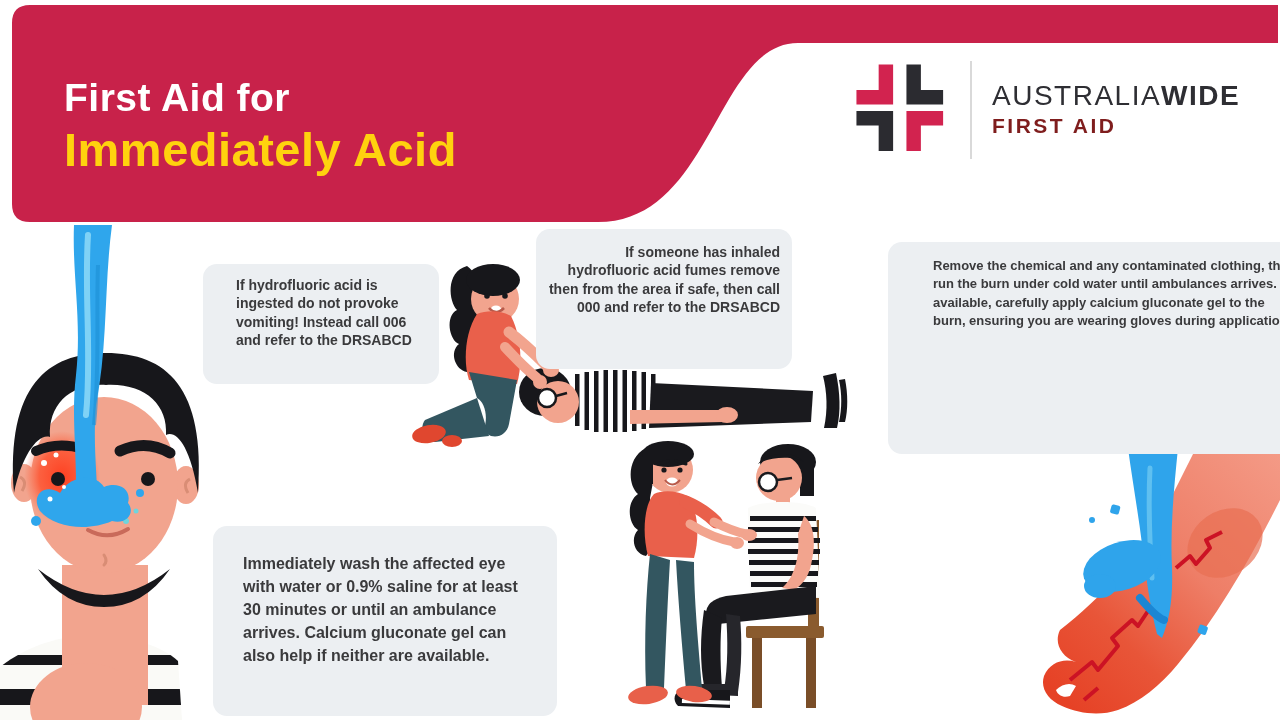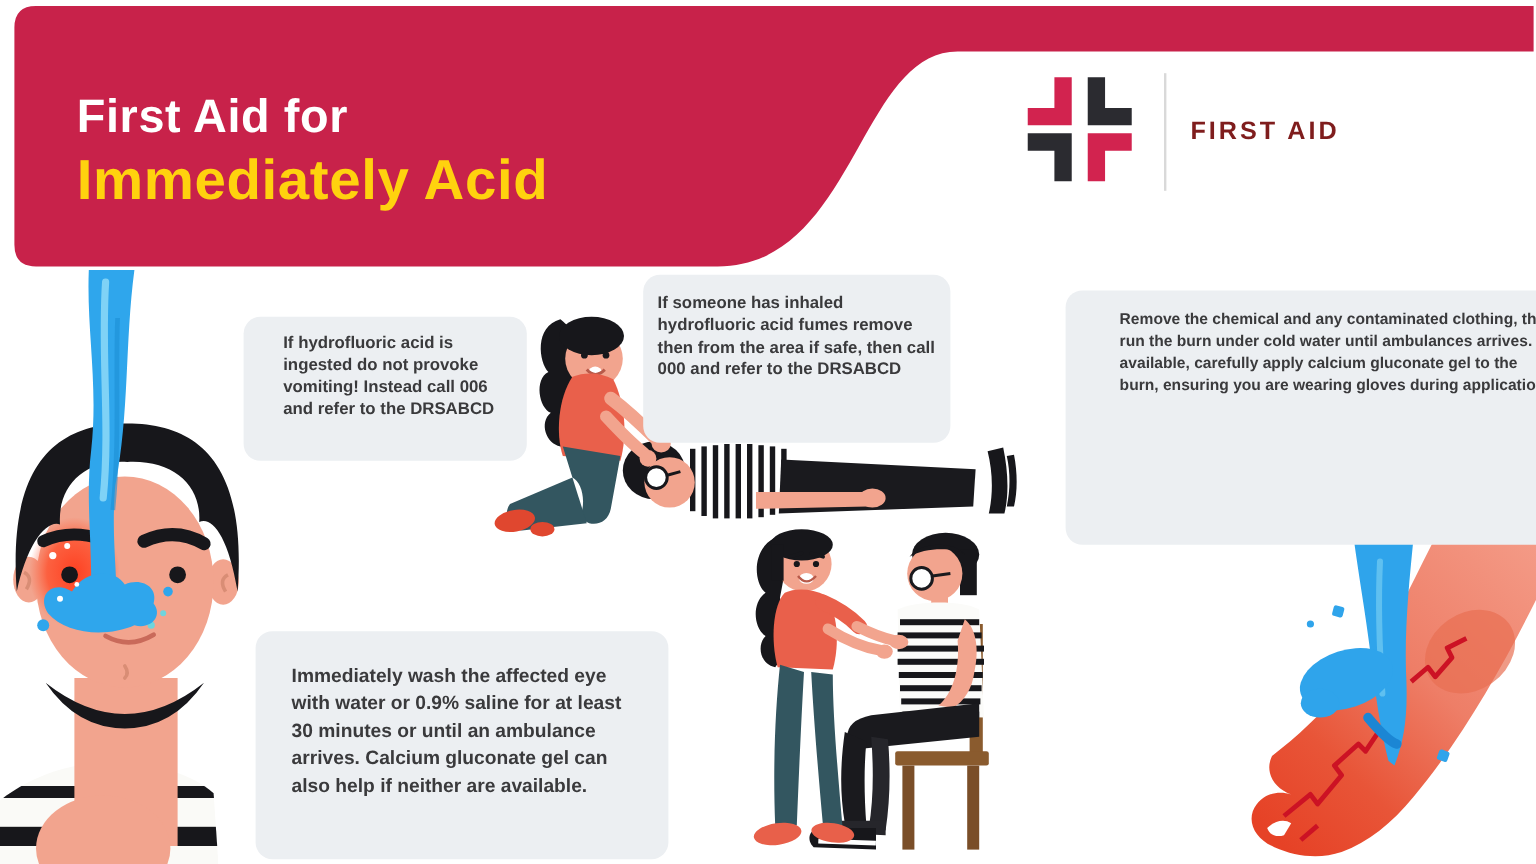--- a/index.html
+++ b/index.html
@@ -24,21 +24,21 @@
   .logo-text{display:flex;flex-direction:column;justify-content:center;}
   .logo-brand{font-size:28px;color:#2E2E33;letter-spacing:1.5px;line-height:32px;white-space:nowrap;}
   .logo-brand .bold{font-weight:bold;}
   .logo-tagline{font-size:21px;color:#7f1d1d;font-weight:bold;letter-spacing:2.5px;line-height:28px;}
   
   .card{
     background:#ECEFF2;border-radius:14px;color:#3A3A3C;font-weight:bold;
     box-sizing:border-box;z-index:4;position:absolute;
   }
   .card-ingestion{left:203px;top:264px;width:236px;height:120px;padding:12px 22px 10px 33px;font-size:14px;line-height:1.32;}
-  .card-inhalation{left:536px;top:229px;width:256px;height:140px;padding:14px 12px 12px 12px;font-size:14px;line-height:1.32;}
+  .card-inhalation{left:536px;top:229px;width:256px;height:140px;padding:14px 12px 12px 12px;font-size:14px;line-height:1.32;text-align:right;}
   .card-skin{left:888px;top:242px;width:436px;height:212px;padding:15px 28px 14px 45px;font-size:13px;line-height:1.42;}
   .card-eye{left:213px;top:526px;width:344px;height:190px;padding:27px 22px 20px 30px;font-size:16px;line-height:1.43;}
   
   .illus{z-index:3;}
   .illus-man{left:0;top:225px;}
   .illus-cpr{left:405px;top:252px;}
   .illus-conv{left:598px;top:438px;}
   .illus-arm{left:1000px;top:448px;}
 </style>
 </head>
@@ -55,20 +55,21 @@
 
 <div class="abs logo">
   <svg width="100" height="100" viewBox="0 0 90 90">
     <path d="M24,4 h13 v36 h-33 v-13 h20 z" fill="#D2234F"></path>
     <path d="M49,4 h13 v23 h20 v13 h-33 z" fill="#2B2B30"></path>
     <path d="M4,46 h33 v36 h-13 v-23 h-20 z" fill="#2B2B30"></path>
     <path d="M82,46 v13 h-20 v23 h-13 v-36 z" fill="#D2234F"></path>
   </svg>
   <div class="logo-divider"></div>
   <div class="logo-text">
+    <div class="logo-brand"><span>AUSTRALIA</span><span class="bold">WIDE</span></div>
     <div class="logo-tagline">FIRST AID</div>
   </div>
 </div>
 
 <div class="card card-ingestion">
   <span>If hydrofluoric acid is ingested do not provoke vomiting! Instead call 006 and refer to the DRSABCD</span>
 </div>
 <div class="card card-inhalation">
   <span>If someone has inhaled hydrofluoric acid fumes remove then from the area if safe, then call 000 and refer to the DRSABCD</span>
 </div>

